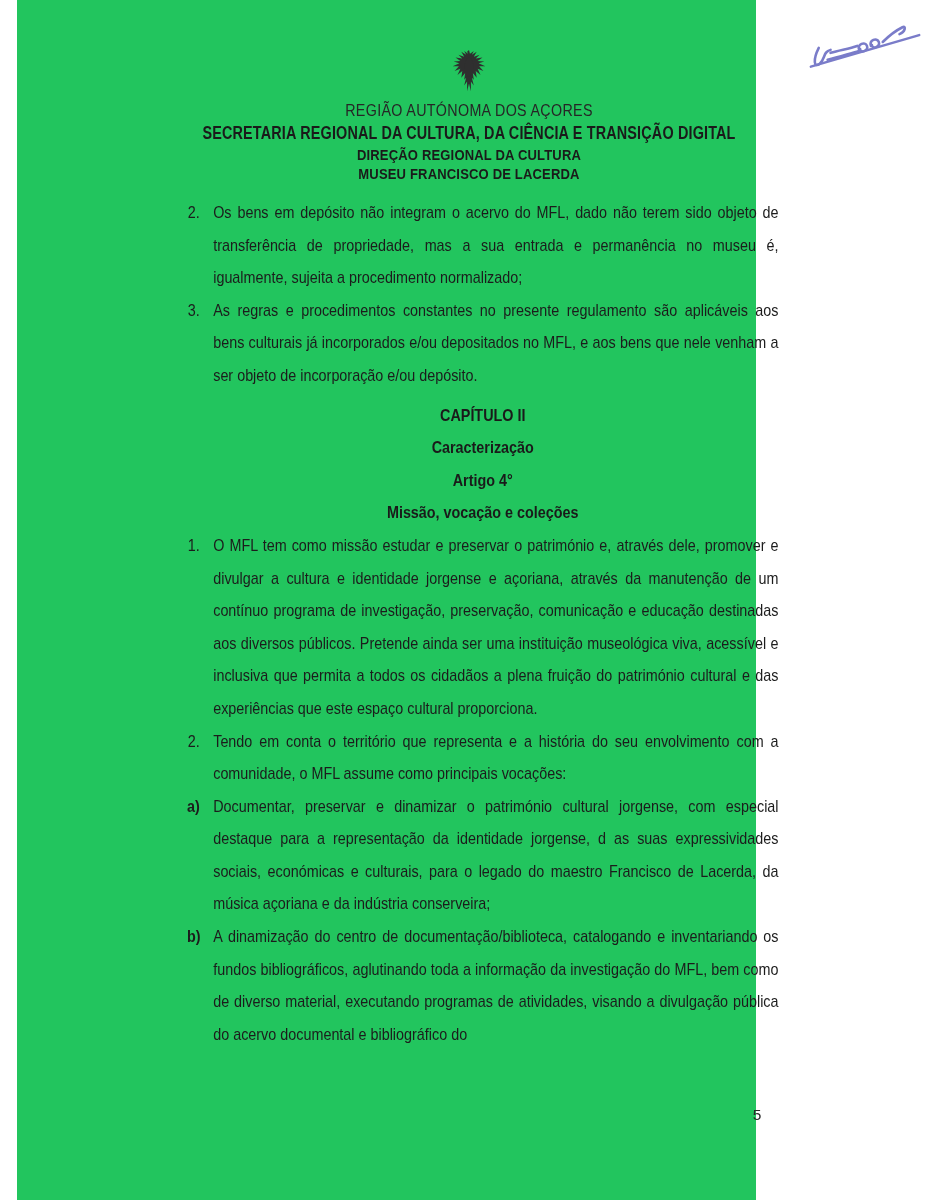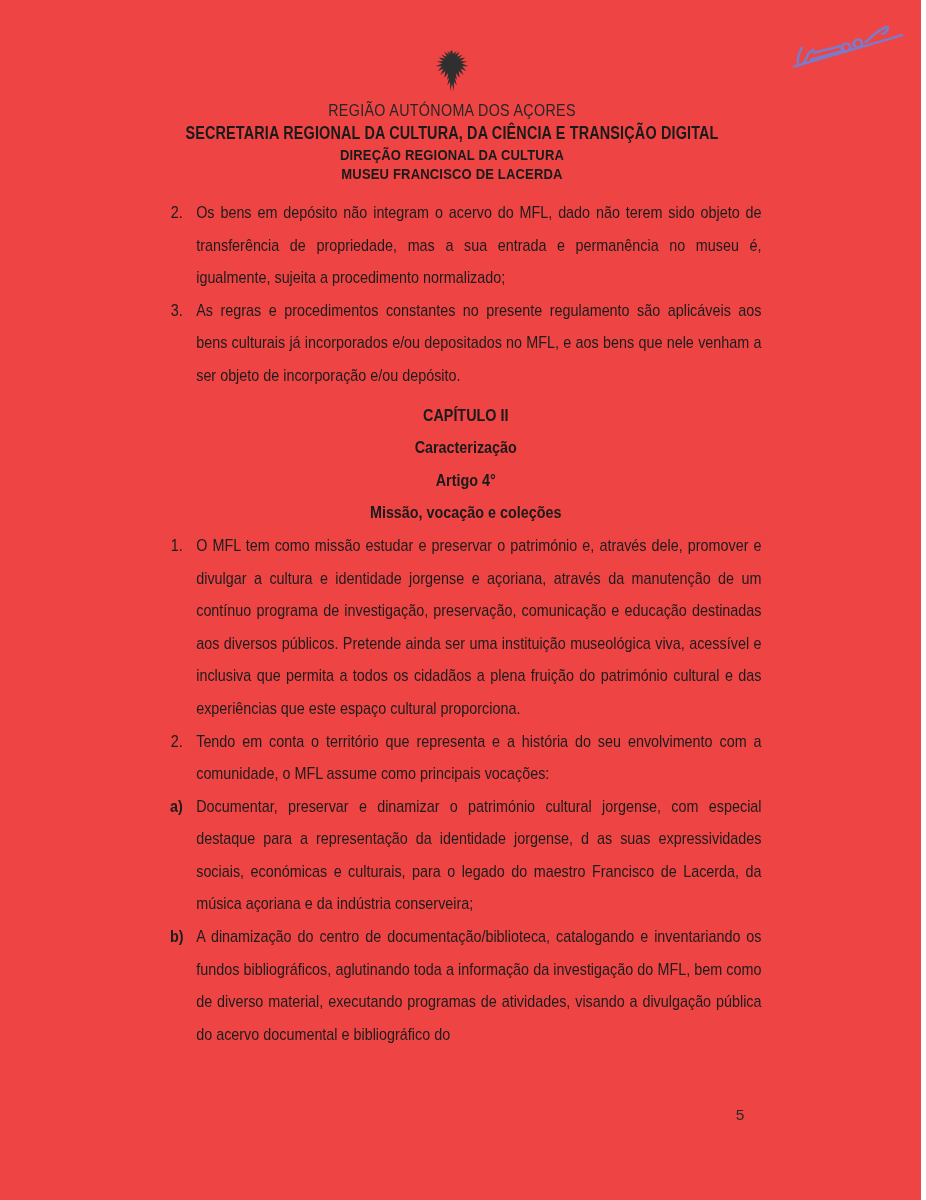--- a/index.html
+++ b/index.html
@@ -2,22 +2,22 @@
 <html><head>
 <meta charset="utf-8">
 <style>
   html, body { margin: 0; padding: 0; }
   body {
     width: 926px; height: 1200px; overflow: hidden;
     background: #ffffff;
     font-family: "Liberation Sans", sans-serif;
   }
   .page {
-    position: relative; width: 921px; height: 1200px;
-    background: #ef4444; color: #1f1f1f;
+    position: relative; width: 739px; height: 1200px;
+    background: #22c55e; color: #1f1f1f; margin-left: 17px;
   }
 
   
   .letterhead {
     position: absolute; top: 48px; left: 0; width: 904px;
     text-align: center;
   }
   .emblem-wrap { height: 50px; margin-bottom: 2px; }
   .emblem-wrap svg { width: 40px; height: 48px; }
   .lh-line { white-space: nowrap; }

